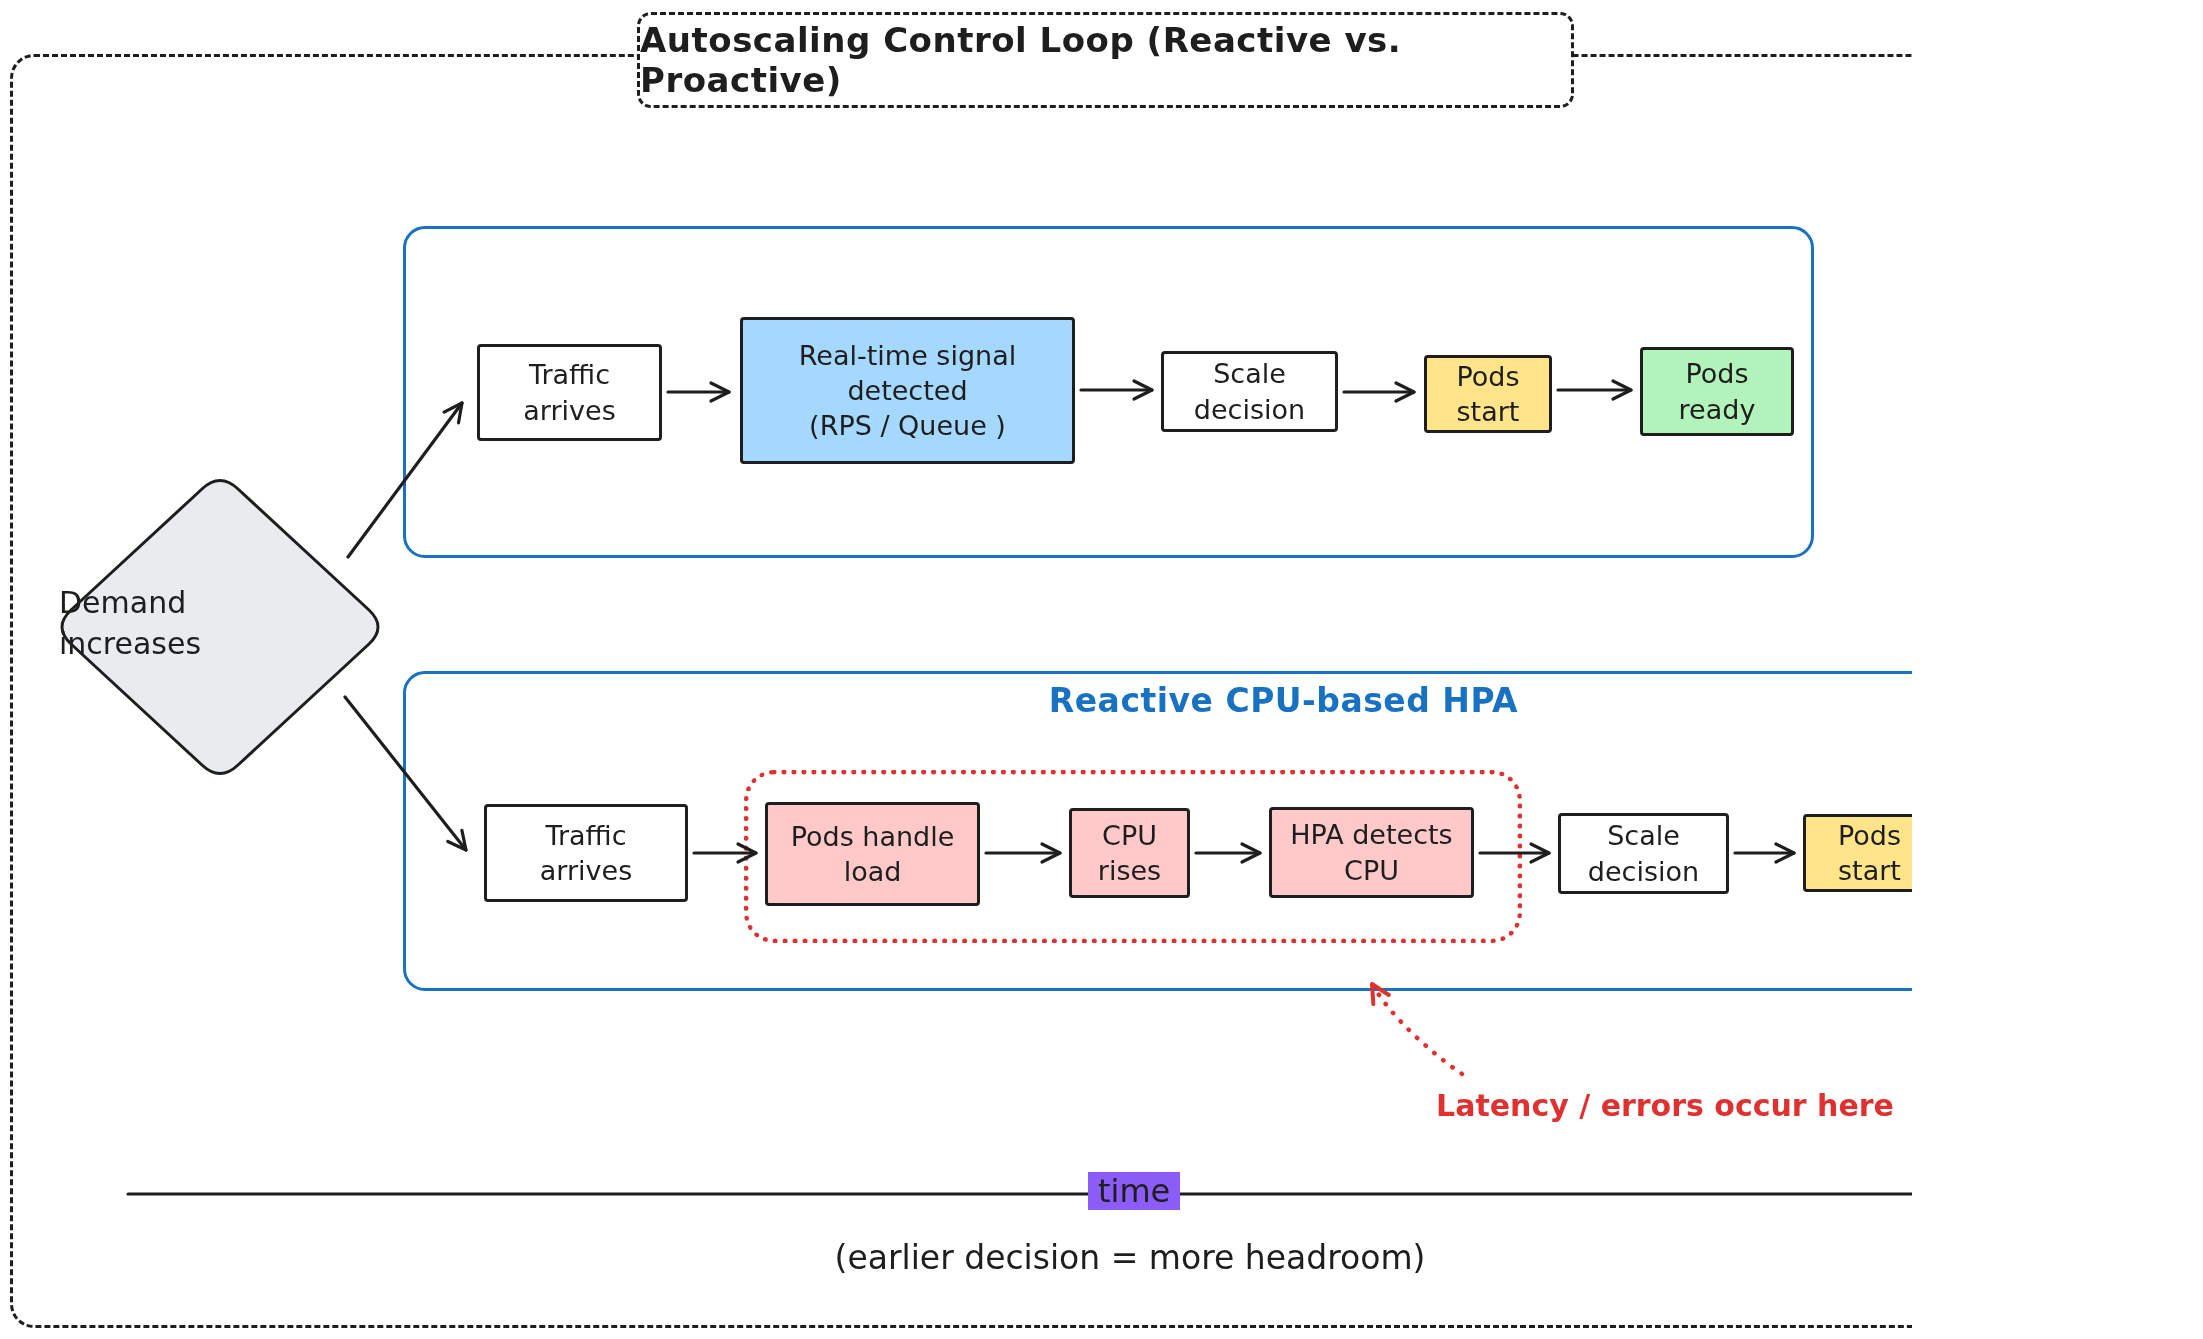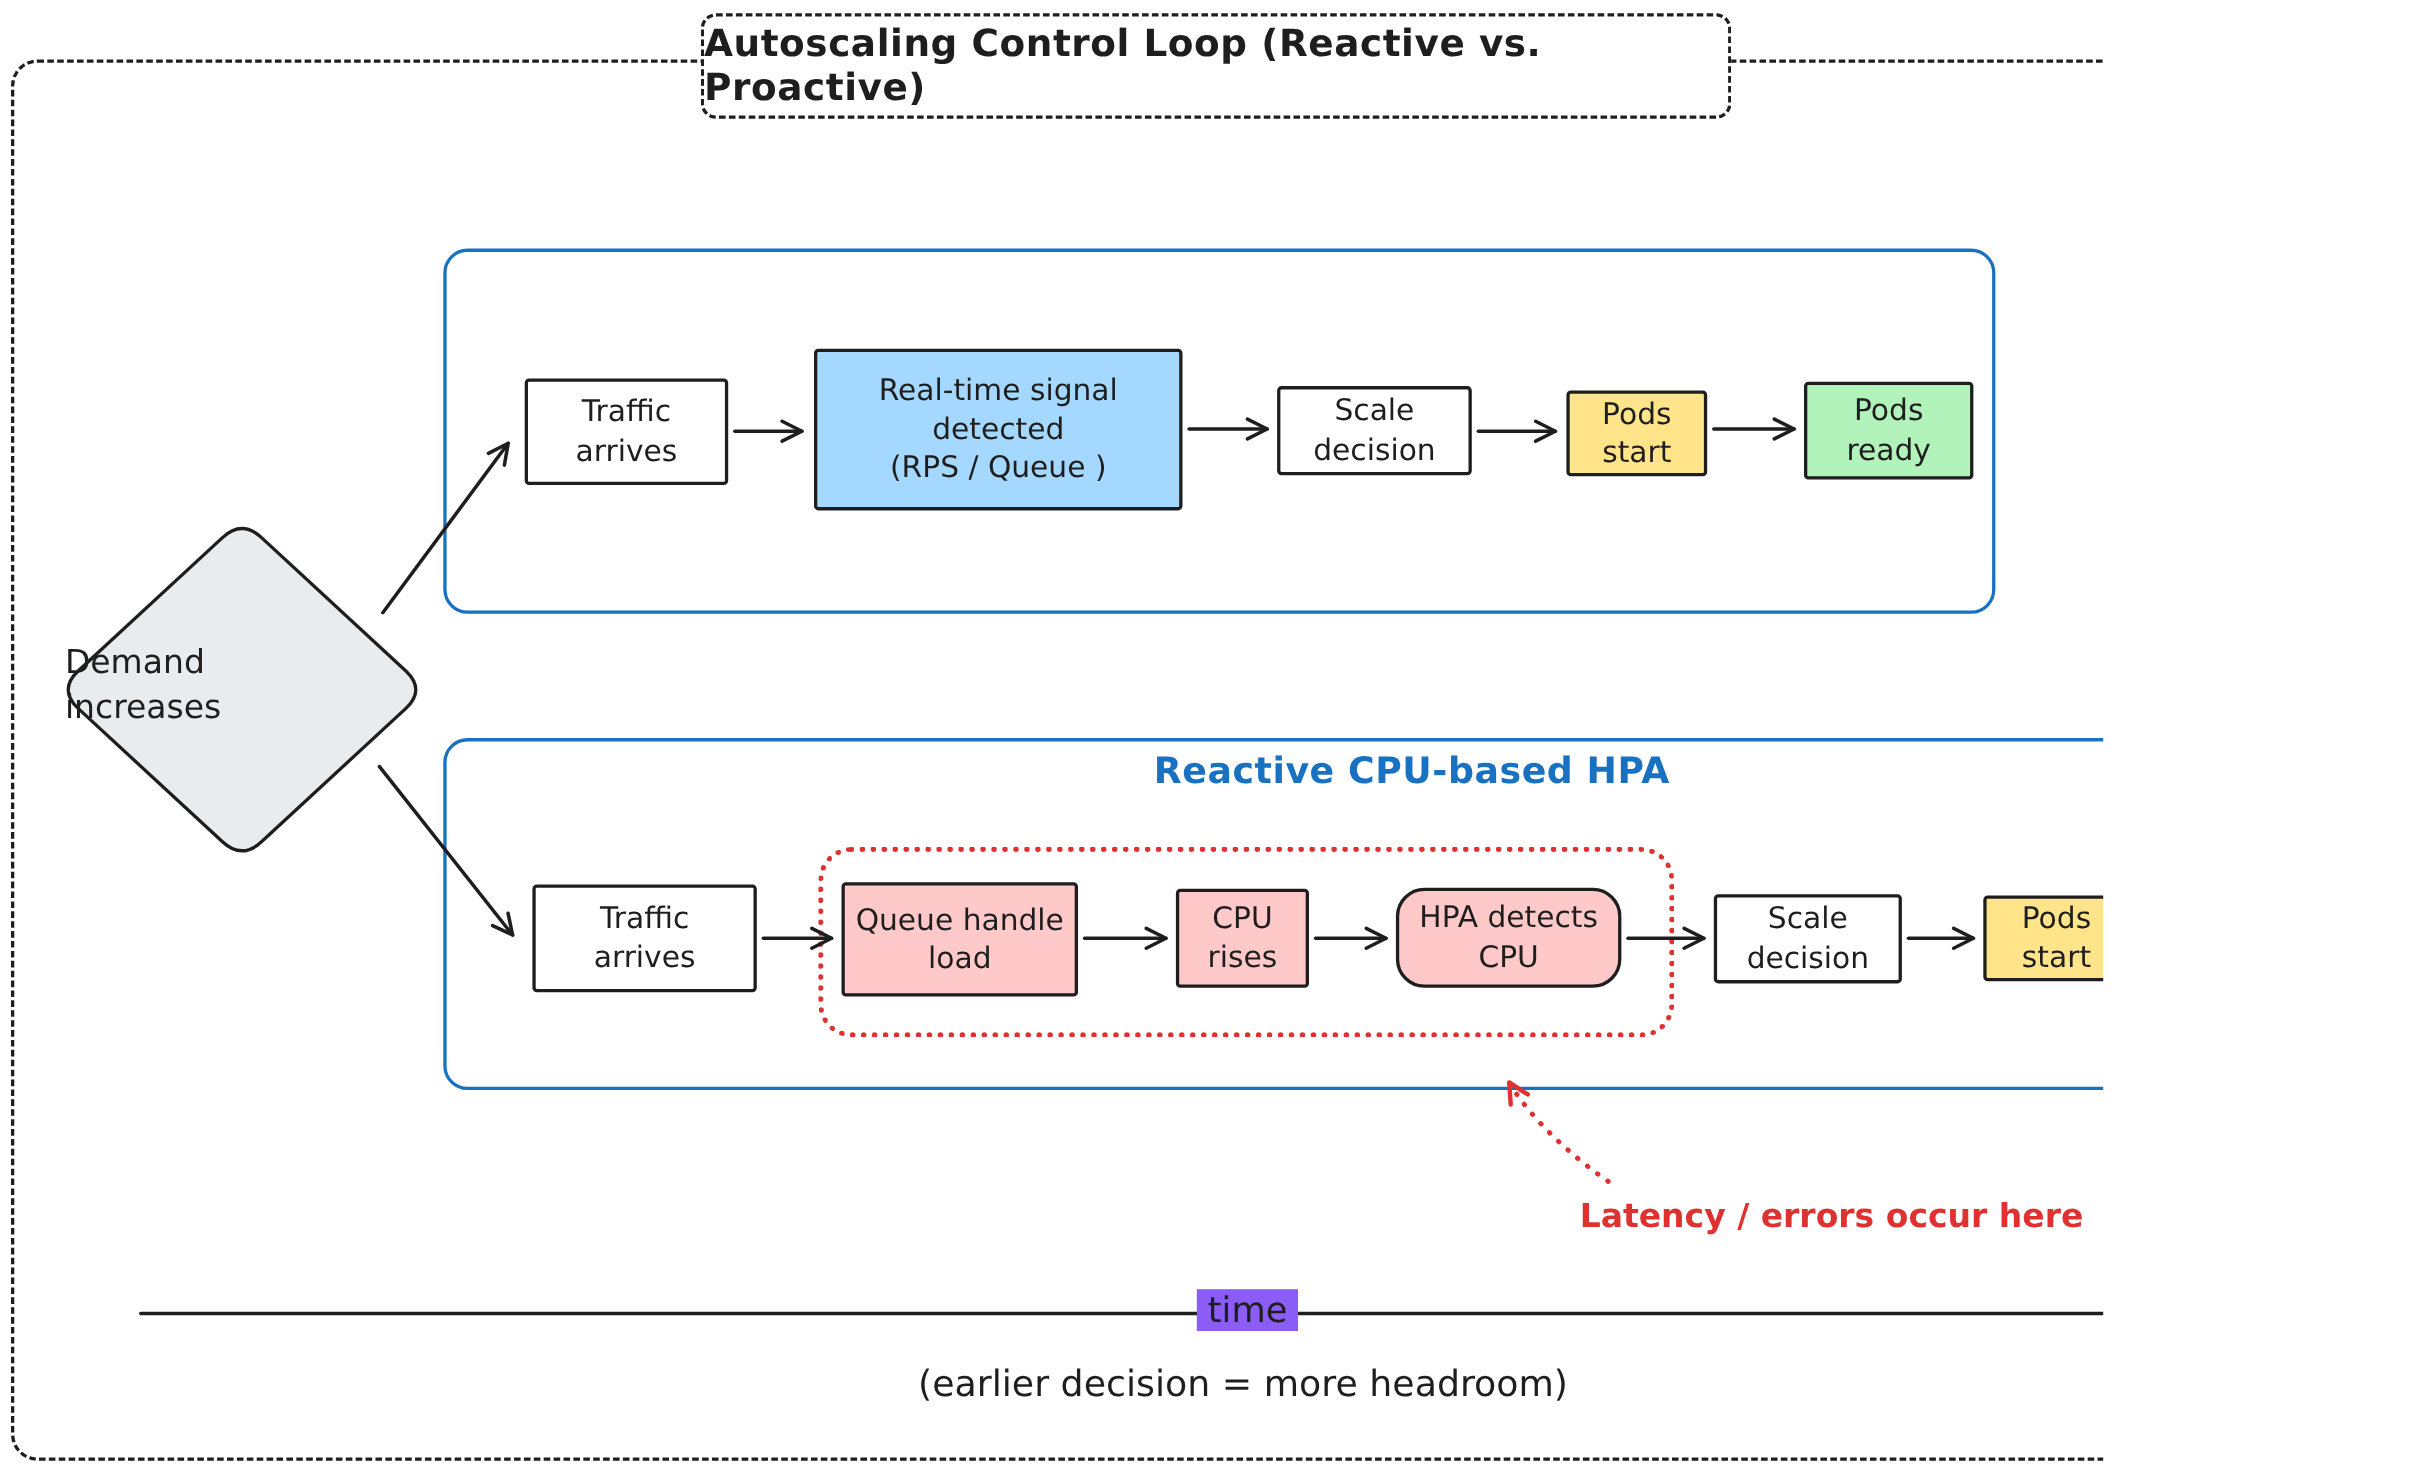--- a/index.html
+++ b/index.html
@@ -135,28 +135,28 @@
   <div class="node fill-green" style="left:1640px;top:347px;width:154px;height:89px;">
     <span class="node-label">Pods
 ready</span>
   </div>
 
   <div class="node" style="left:484px;top:804px;width:204px;height:98px;">
     <span class="node-label">Traffic
 arrives</span>
   </div>
   <div class="node fill-pink" style="left:765px;top:802px;width:215px;height:104px;">
-    <span class="node-label">Queue handle
+    <span class="node-label">Pods handle
 load</span>
   </div>
   <div class="node fill-pink" style="left:1069px;top:808px;width:121px;height:90px;">
     <span class="node-label">CPU
 rises</span>
   </div>
-  <div class="node fill-pink" style="left:1269px;top:807px;width:205px;height:91px;border-radius:26px;">
+  <div class="node fill-pink" style="left:1269px;top:807px;width:205px;height:91px;">
     <span class="node-label">HPA detects
 CPU</span>
   </div>
   <div class="node" style="left:1558px;top:813px;width:171px;height:81px;">
     <span class="node-label">Scale
 decision</span>
   </div>
   <div class="node fill-yellow" style="left:1803px;top:814px;width:133px;height:78px;">
     <span class="node-label">Pods
 start</span>

